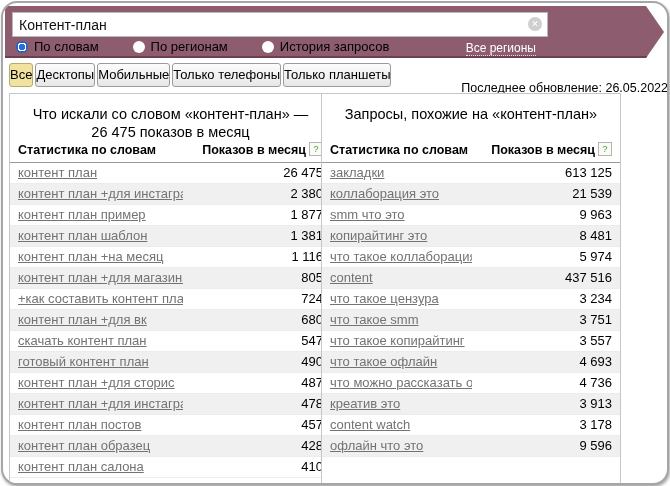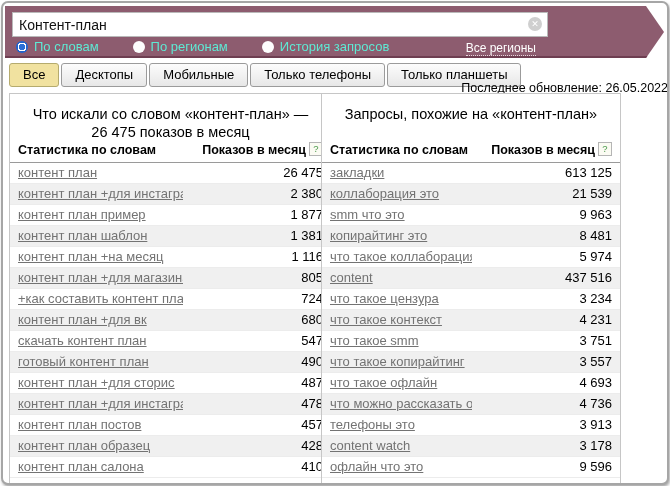--- a/index.html
+++ b/index.html
@@ -1,43 +1,43 @@
 <!DOCTYPE html>
 <html><head>
 <meta charset="utf-8">
 <style>
   html,body { margin:0; padding:0; background:#fff; }
   body { width:670px; height:486px; position:relative; font-family:"Liberation Sans",sans-serif; }
-  .frame { position:absolute; inset:1px; border:2px solid #a6a6a6; border-radius:7px;
+  .frame { position:absolute; inset:1px; border:2px solid #a6a6a6; border-radius:16px;
            overflow:hidden; background:#fff; box-shadow:1px 2px 3px rgba(0,0,0,.35); }
 
   
   .searchbar { position:absolute; top:3px; left:2px; width:659px; height:52px; background:#8d5c6f;
                clip-path:polygon(0 0, 641px 0, 659px 26px, 641px 52px, 0 52px); }
   .searchbar::after { content:""; position:absolute; left:0; bottom:0; width:100%; height:2px; background:#6e3e51; }
   .search-input-wrap { position:absolute; top:6px; left:7px; width:536px; height:25px; }
   .search-input { width:100%; height:100%; border:1px solid #b9b9b9; box-sizing:border-box;
                   padding:2px 26px 2px 6px; font:14px "Liberation Sans",sans-serif; color:#111; }
   .clear-btn { position:absolute; right:6px; top:5px; width:14px; height:14px; border-radius:50%;
                background:#cfcfcf; color:#fff; font-size:9px; line-height:14px; text-align:center; cursor:pointer; }
   .submit-btn { position:absolute; top:5px; left:551px; width:97px; height:27px;
                 background:linear-gradient(#ffffff,#f1e7c6); border:1px solid #c9ab58; border-radius:4px;
                 font:14px "Liberation Sans",sans-serif; color:#000; cursor:pointer; }
   .mode-row { position:absolute; left:11px; top:33px; display:flex; gap:34px; align-items:center;
-              color:#5eead4; font-size:13px; }
+              color:#000000; font-size:13px; }
   .radio { display:flex; align-items:center; gap:6px; cursor:pointer; }
   .rdot { width:12px; height:12px; border-radius:50%; background:#fdfdfd; flex:0 0 auto; }
   .radio.active .rdot { background:radial-gradient(circle at 50% 50%, #2a6fd6 0 3px, #ffffff 3px 4.5px, #2163cc 4.5px 6px); }
   .region-link { position:absolute; top:35px; right:128px; color:#fff; font-size:12px;
                  border-bottom:1px dotted #e8d5dd; cursor:pointer; }
 
   
   .tabsbar { position:absolute; top:60px; left:6px; right:2px; height:26px; }
   .tabs { display:flex; gap:2px; }
-  .tab { font:13px "Liberation Sans",sans-serif; padding:3px 13px 4px; background:linear-gradient(#fcfcfc,#e7e7e7);
+  .tab { font:13px "Liberation Sans",sans-serif; padding:3px 0 4px; background:linear-gradient(#fcfcfc,#e7e7e7);
          border:1px solid #9b9b9b; border-radius:3px; color:#000; cursor:pointer; white-space:nowrap; }
   .tab.active { background:#f1e2a0; border-color:#b5ab6e; }
   .last-update { position:absolute; right:-3px; top:18px; font-size:12.5px; color:#000; white-space:nowrap; }
 
   
   .panel { position:absolute; top:90px; height:392px; background:#fff; border:1px solid #c6c6c6; box-sizing:border-box; }
   .panel.left  { left:6px;  width:323px; }
   .panel.right { left:318px; width:300px; }
   .panel-title { height:34px; padding:11px 20px 0; text-align:center; font-size:14.5px; line-height:18px; color:#000; }
   table { width:100%; border-collapse:collapse; font-size:13px; table-layout:fixed; }
@@ -237,24 +237,20 @@
           <tr>
             <td><a class="kw">content</a></td>
             <td class="val">437 516</td>
           </tr>
 
           <tr>
             <td><a class="kw">что такое цензура</a></td>
             <td class="val">3 234</td>
           </tr>
 
-          <tr>
-            <td><a class="kw">что такое контекст</a></td>
-            <td class="val">4 231</td>
-          </tr>
 
           <tr>
             <td><a class="kw">что такое smm</a></td>
             <td class="val">3 751</td>
           </tr>
 
           <tr>
             <td><a class="kw">что такое копирайтинг</a></td>
             <td class="val">3 557</td>
           </tr>
@@ -263,21 +259,21 @@
             <td><a class="kw">что такое офлайн</a></td>
             <td class="val">4 693</td>
           </tr>
 
           <tr>
             <td><a class="kw">что можно рассказать о себе</a></td>
             <td class="val">4 736</td>
           </tr>
 
           <tr>
-            <td><a class="kw">телефоны это</a></td>
+            <td><a class="kw">креатив это</a></td>
             <td class="val">3 913</td>
           </tr>
 
           <tr>
             <td><a class="kw">content watch</a></td>
             <td class="val">3 178</td>
           </tr>
 
           <tr>
             <td><a class="kw">офлайн что это</a></td>

